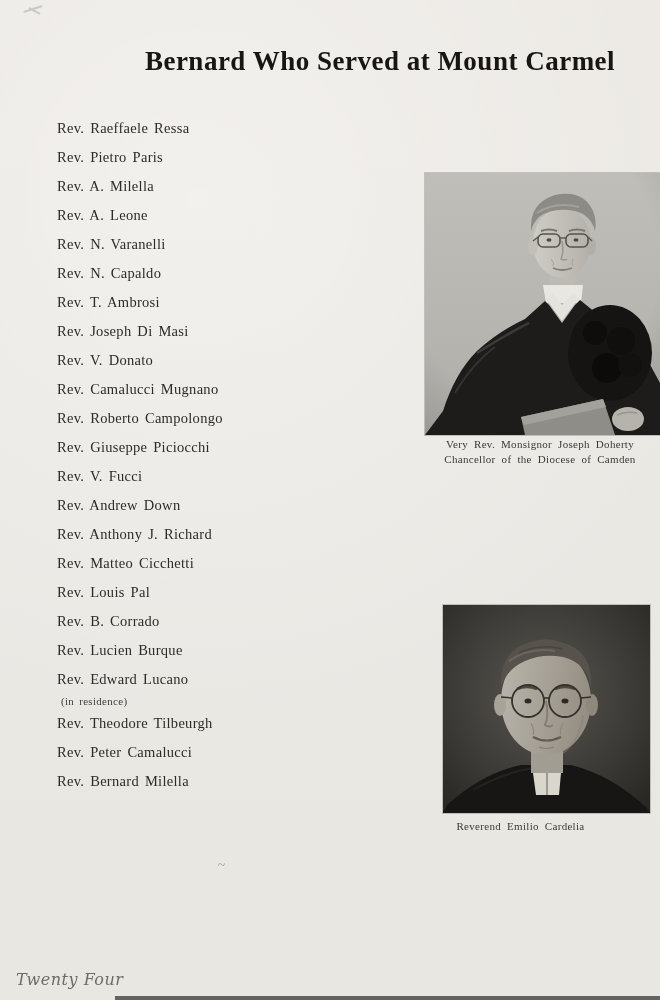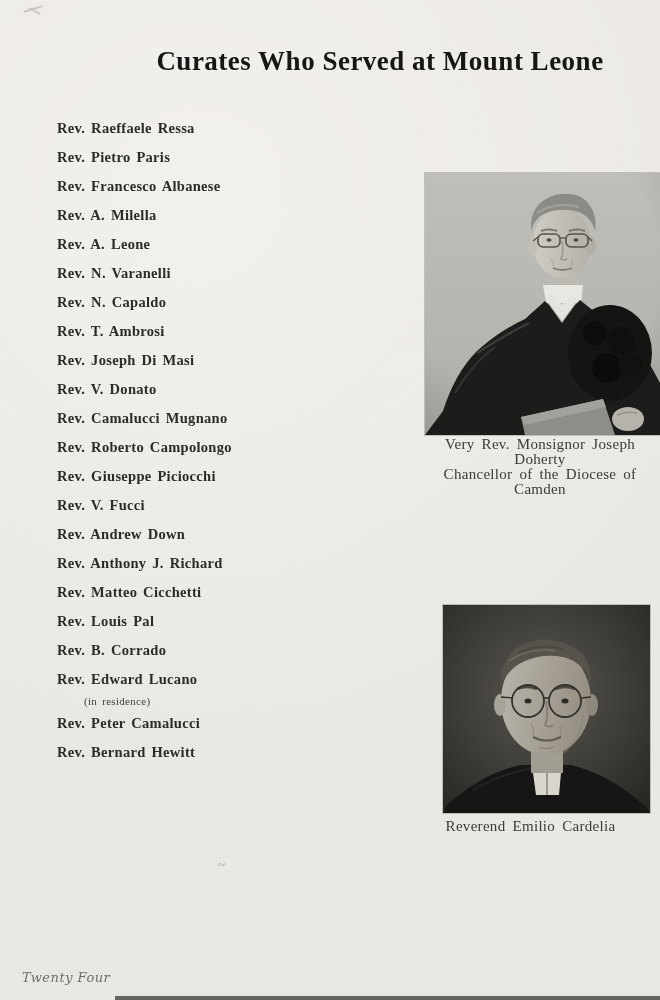--- a/index.html
+++ b/index.html
@@ -35,67 +35,64 @@
     font-size:27px;font-weight:bold;
     letter-spacing:.5px;
     color:#171614;
     font-family:"Liberation Serif", serif;
   }
 
   .curates-list{
     position:absolute;left:57px;top:114px;width:330px;
   }
   .curate{font-size:14.5px;color:#2d2b28;letter-spacing:.3px;word-spacing:2px;}
-  .curate-name{display:block;line-height:29px;white-space:nowrap;font-weight:bold;}
-  .curate-note{display:block;line-height:15px;font-size:11px;margin-left:27px;color:#434140;}
+  .curate-name{display:block;line-height:29px;white-space:nowrap;}
+  .curate-note{display:block;line-height:15px;font-size:11px;margin-left:4px;color:#434140;}
 
   .pencil-mark{
     position:absolute;left:218px;top:857px;
     font-size:13px;color:#55534f;opacity:.6;
   }
 
   .photo{position:absolute;box-shadow:0 0 0 1px rgba(60,58,54,.25);}
   .photo svg{display:block;}
   .photo-doherty{left:425px;top:173px;width:235px;height:262px;}
   .photo-cardelia{left:443px;top:605px;width:207px;height:208px;}
 
   .caption{
     position:absolute;text-align:center;
-    font-size:15px;line-height:15px;
+    font-size:11px;line-height:15px;
     color:#3c3a36;letter-spacing:.3px;word-spacing:3px;
   }
   .caption-doherty{left:420px;width:240px;top:437px;}
-  .caption-cardelia{left:427px;width:207px;top:819px;}
+  .caption-cardelia{left:417px;width:207px;top:819px;}
 
   .folio{
-    position:absolute;left:22px;top:970px;
+    position:absolute;left:16px;top:970px;
     font-family:"DejaVu Serif", serif;
-    font-style:italic;font-size:13px;color:#6e6c67;letter-spacing:.5px;
+    font-style:italic;font-size:16px;color:#6e6c67;letter-spacing:.5px;
   }
 </style>
 </head>
 <body>
 
 <div class="page">
 
   <div class="corner-mark"></div>
 
-  <h1 class="page-title">Curates Who Served at Mount Leone</h1>
+  <h1 class="page-title">Bernard Who Served at Mount Carmel</h1>
 
   <div class="curates-list">
       <div class="curate">
         <span class="curate-name">Rev. Raeffaele Ressa</span>
       </div>
       <div class="curate">
         <span class="curate-name">Rev. Pietro Paris</span>
       </div>
       <div class="curate">
-        <span class="curate-name">Rev. Francesco Albanese</span>
-      </div>
-      <div class="curate">
         <span class="curate-name">Rev. A. Milella</span>
       </div>
       <div class="curate">
         <span class="curate-name">Rev. A. Leone</span>
       </div>
       <div class="curate">
         <span class="curate-name">Rev. N. Varanelli</span>
       </div>
       <div class="curate">
         <span class="curate-name">Rev. N. Capaldo</span>
@@ -130,30 +127,36 @@
       <div class="curate">
         <span class="curate-name">Rev. Matteo Cicchetti</span>
       </div>
       <div class="curate">
         <span class="curate-name">Rev. Louis Pal</span>
       </div>
       <div class="curate">
         <span class="curate-name">Rev. B. Corrado</span>
       </div>
       <div class="curate">
+        <span class="curate-name">Rev. Lucien Burque</span>
+      </div>
+      <div class="curate">
         <span class="curate-name">Rev. Edward Lucano</span>
       </div>
       <div class="curate">
         <span class="curate-note">(in residence)</span>
       </div>
       <div class="curate">
+        <span class="curate-name">Rev. Theodore  Tilbeurgh</span>
+      </div>
+      <div class="curate">
         <span class="curate-name">Rev. Peter Camalucci</span>
       </div>
       <div class="curate">
-        <span class="curate-name">Rev.  Bernard Hewitt</span>
+        <span class="curate-name">Rev.  Bernard Milella</span>
       </div>
     </div>
 
   <span class="pencil-mark">~</span>
 
   <div class="photo photo-doherty">
     <svg width="235" height="262" viewBox="0 0 235 262">
       <defs>
         <linearGradient id="p1bg" x1="0" y1="0" x2="0" y2="1">
           <stop offset="0" stop-color="#c0beb9"></stop>

